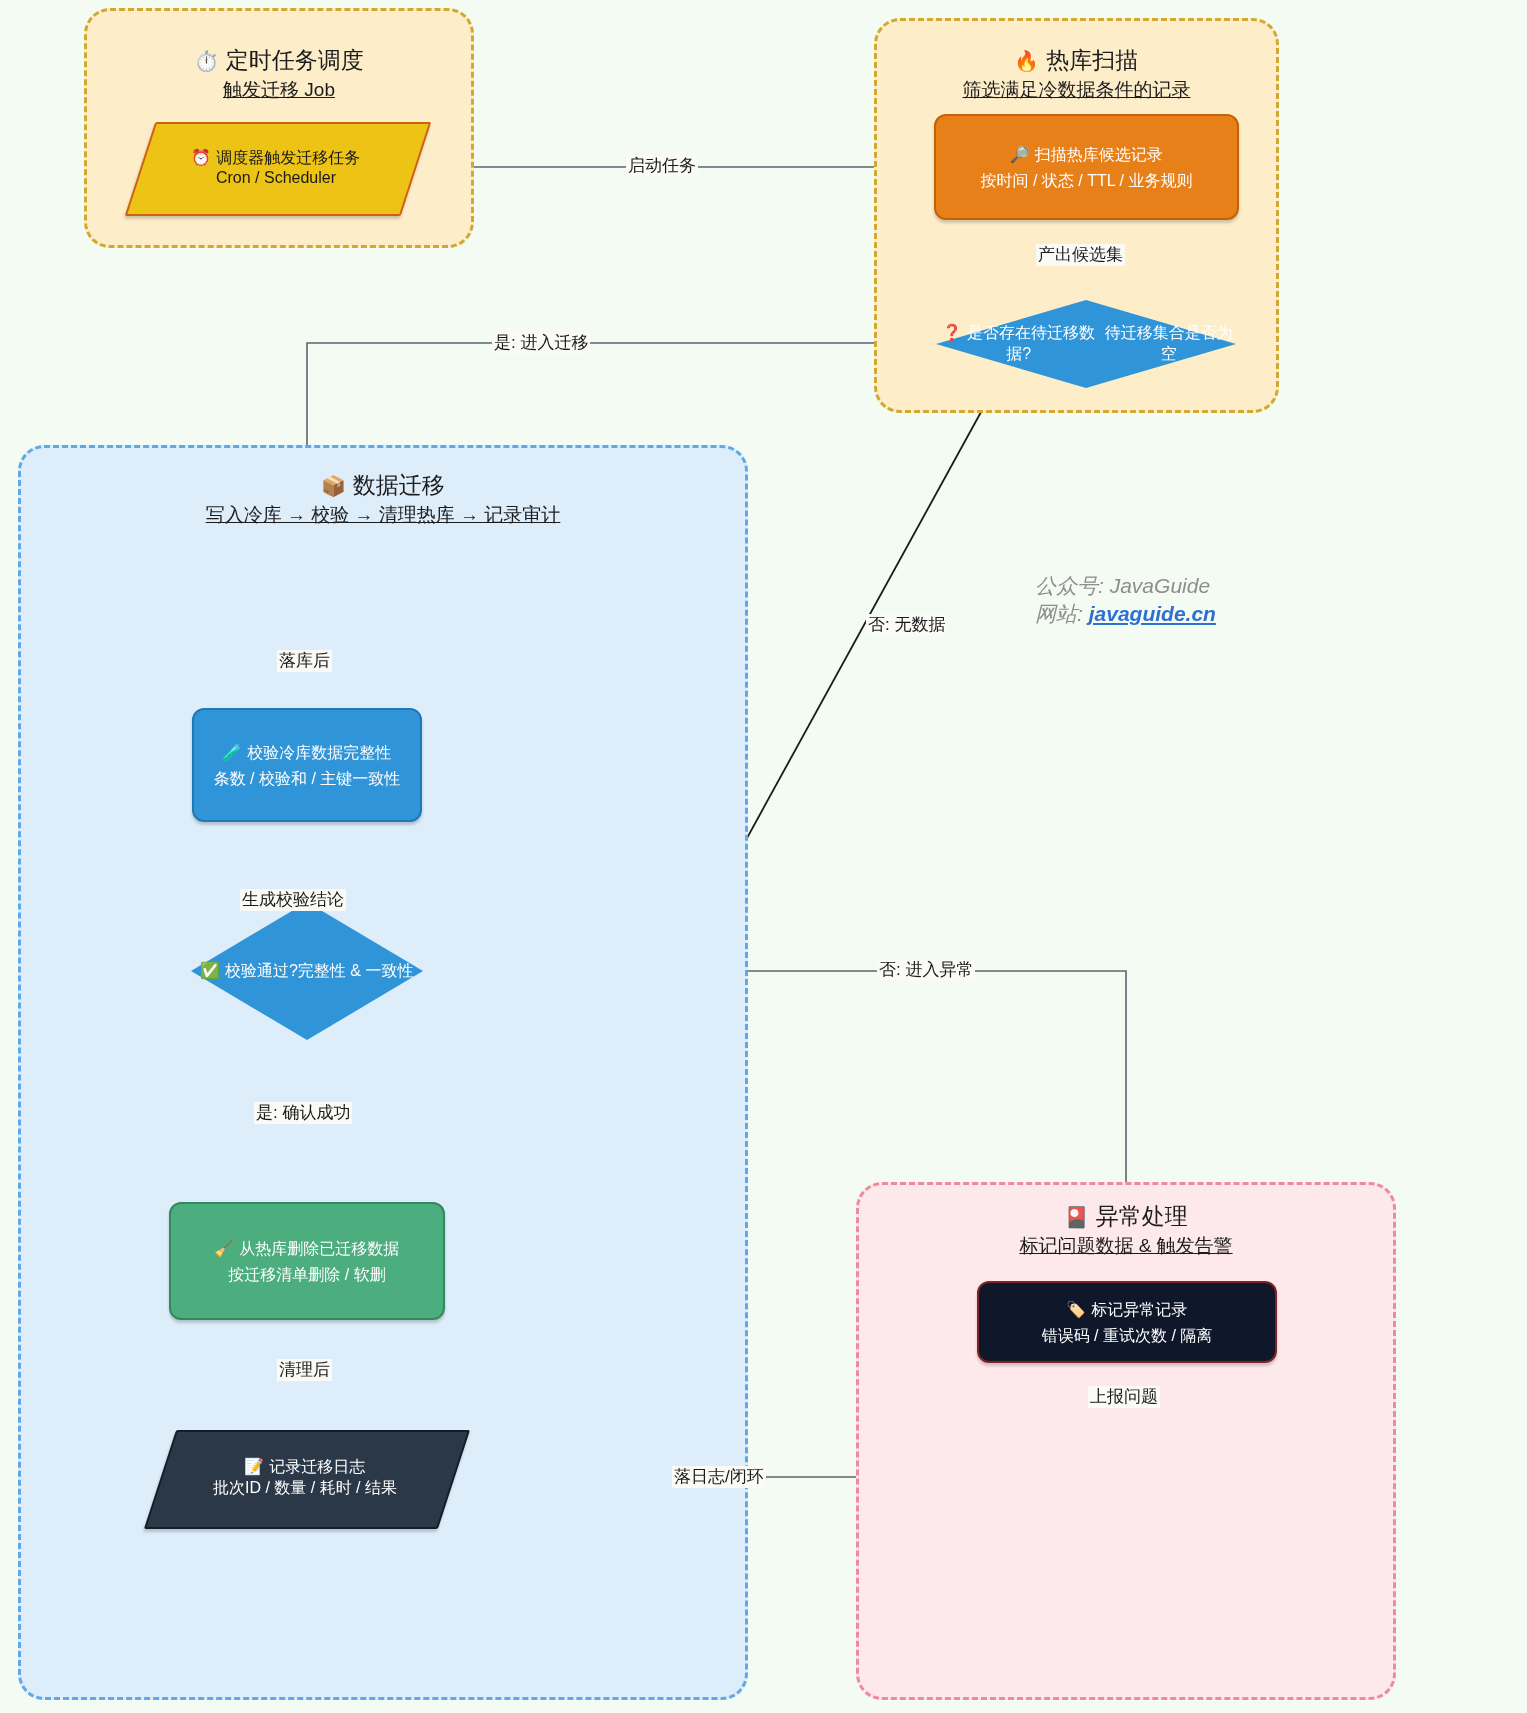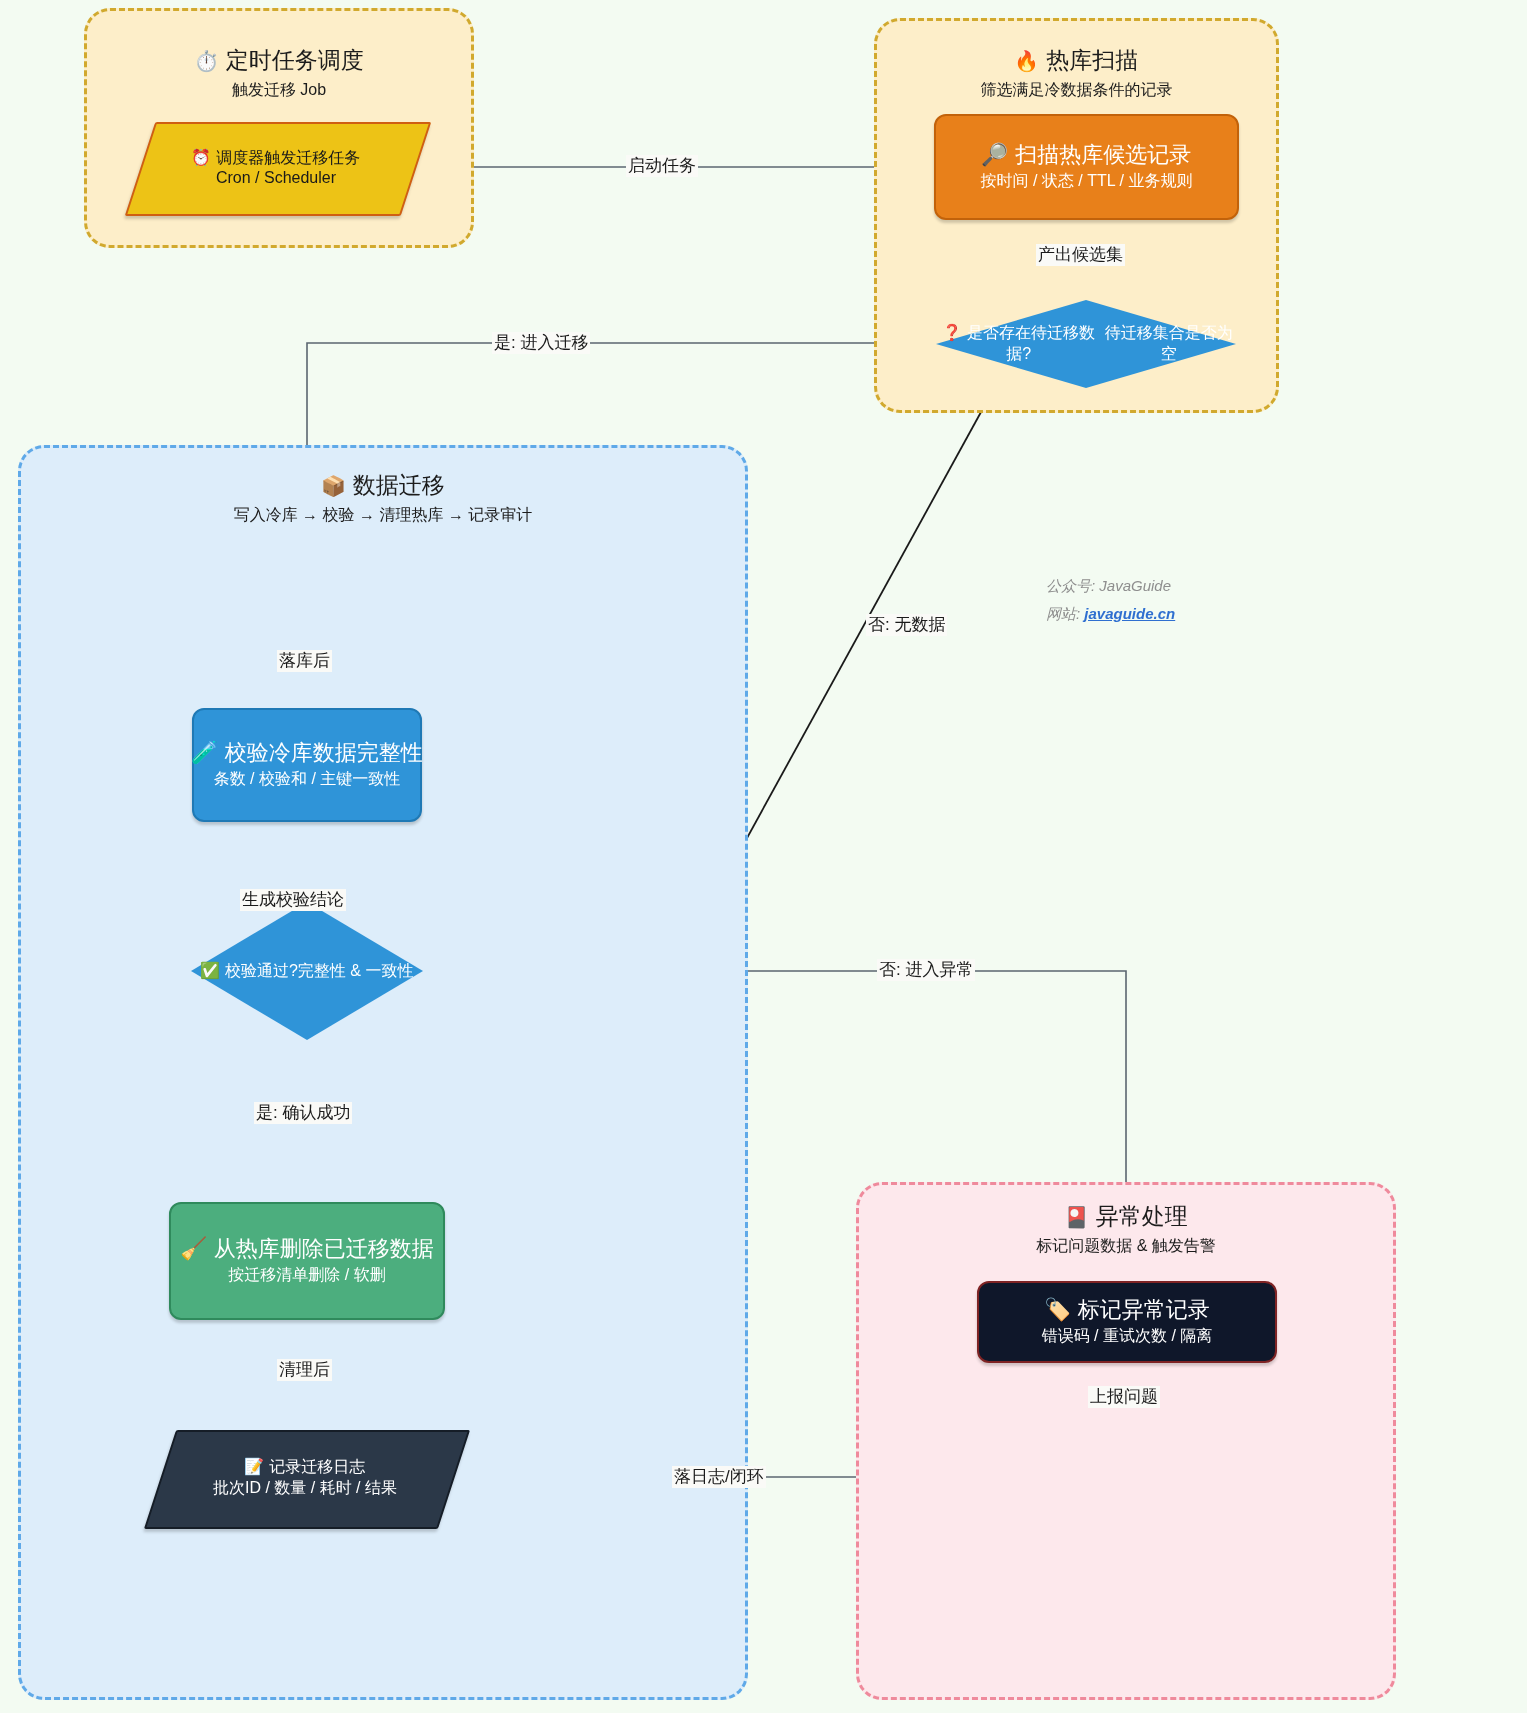--- a/index.html
+++ b/index.html
@@ -53,39 +53,40 @@
     left: 0; right: 0;
     text-align: center;
     color: #1c1c1c;
   }
   .sg-title .t1 {
     font-size: 23px;
     line-height: 30px;
     white-space: nowrap;
   }
   .sg-title .t2 {
-    font-size: 16px;
+    font-size: 19px;
     line-height: 28px;
     white-space: nowrap;
+    text-decoration: underline;
   }
   .sg-emoji { font-size: 20px; }
 
   
   .node {
     position: absolute;
     box-sizing: border-box;
     display: flex;
     flex-direction: column;
     align-items: center;
     justify-content: center;
     text-align: center;
     color: #ffffff;
   }
   .node .line1 {
-    font-size: 22px;
+    font-size: 16px;
     line-height: 28px;
     white-space: nowrap;
   }
   .node .line2 {
     font-size: 16px;
     line-height: 24px;
     white-space: nowrap;
   }
   .rect {
     border-radius: 12px;
@@ -157,24 +158,23 @@
     padding: 0 2px;
   }
 
   
   .watermark {
     position: absolute;
     left: 1035px;
     top: 572px;
     color: #8e8e8e;
     font-style: italic;
-    font-size: 15px;
+    font-size: 21px;
     line-height: 28px;
     white-space: nowrap;
-    margin-left: 11px;
   }
   .watermark .site-link {
     color: #2f6fd0;
     text-decoration: underline;
     font-weight: bold;
     font-style: italic;
   }
 </style>
 </head>
 <body>

